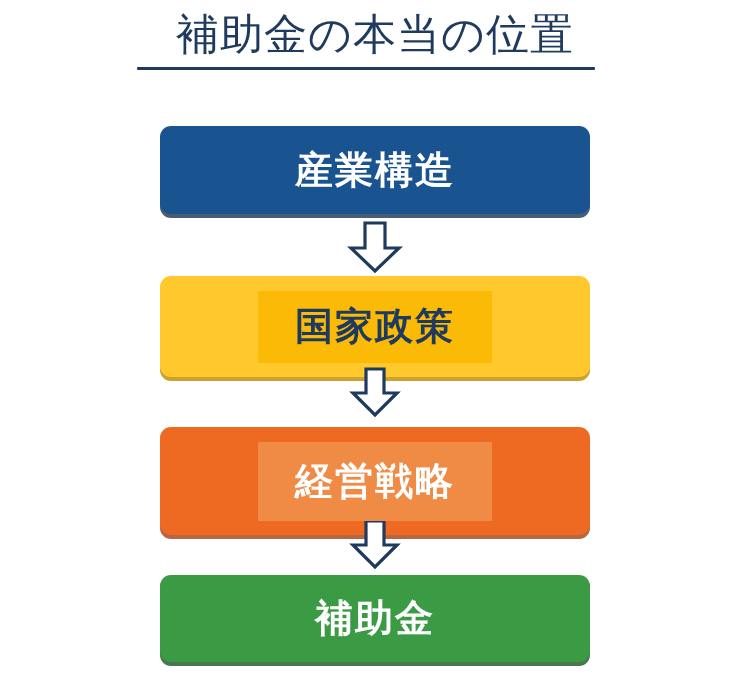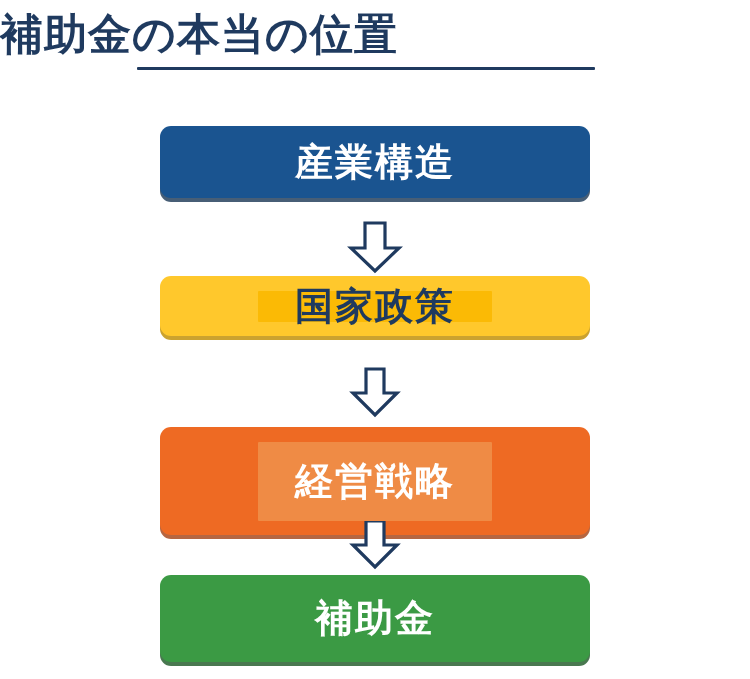--- a/index.html
+++ b/index.html
@@ -17,23 +17,24 @@
     background: #ffffff;
     overflow: hidden;
   }
 
   
   .title {
     position: absolute;
     left: 0;
     top: 8px;
     width: 750px;
+    text-align: center;
     font-size: 43px;
     line-height: 52px;
-    font-weight: bold;
+    font-weight: normal;
     color: #1F3A5F;
     letter-spacing: 1px;
     white-space: nowrap;
   }
   .title-rule {
     position: absolute;
     left: 137px;
     top: 67px;
     width: 458px;
     height: 3px;
@@ -66,30 +67,30 @@
     left: 98px;
     right: 98px;
     top: 15px;
     bottom: 14px;
     border-radius: 1px;
   }
 
   
   #box-1 {
     top: 126px;
-    height: 72px;
+    height: 88px;
     background: #1A5490;
     box-shadow: 0 4px 0 0 rgba(10,40,72,0.75);
   }
   #box-1 .box-label { color: #ffffff; }
 
   
   #box-2 {
     top: 276px;
-    height: 60px;
+    height: 101px;
     background: #FFC82C;
     box-shadow: 0 4px 0 0 rgba(194,146,10,0.85);
     border-radius: 11px;
   }
   #box-2 .box-label { color: #1F3A5F; }
   #box-2 .box-highlight { background: #FBBA05; }
 
   
   #box-3 {
     top: 427px;

